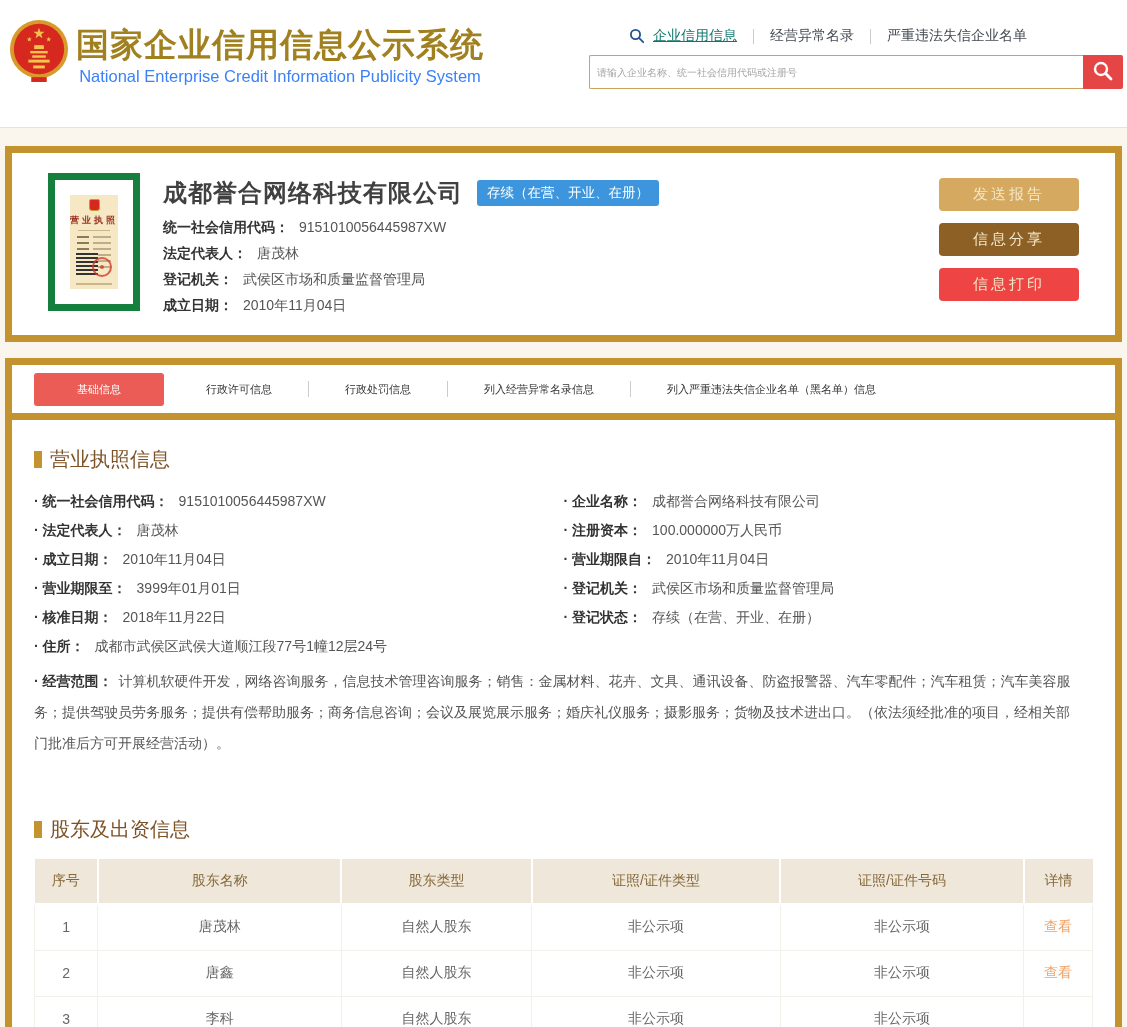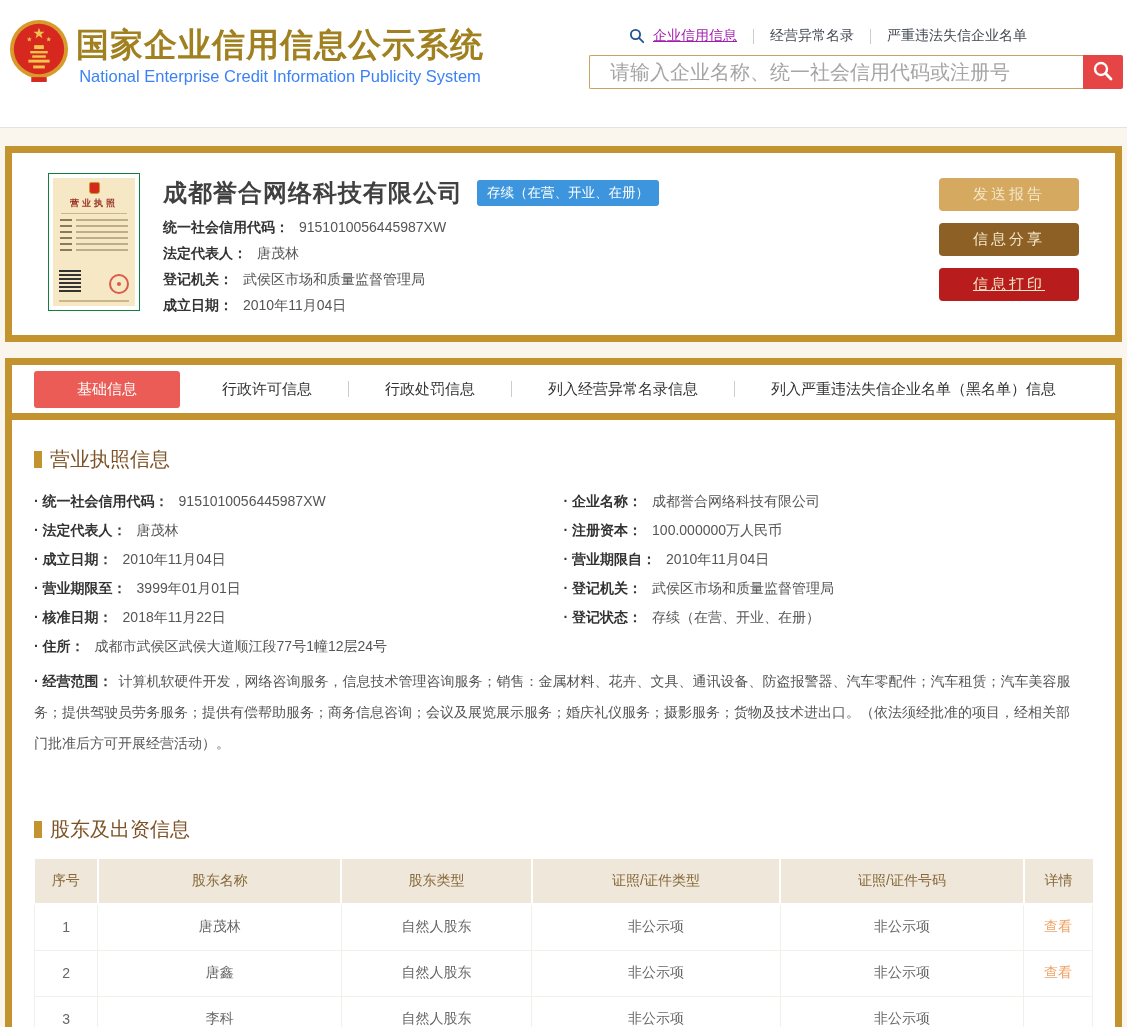--- a/index.html
+++ b/index.html
@@ -10,33 +10,33 @@
   .site-header { height:115px; background:#fff; display:flex; justify-content:space-between; padding:0 2px 0 8px; }
   .brand { display:flex; align-items:flex-start; padding-top:5px; }
   .brand-titles { margin-left:6px; padding-top:9px; }
   .title-zh { font-size:33px; font-weight:bold; color:#a0801f; letter-spacing:1px; line-height:38px; }
   .title-en { font-size:16.5px; color:#3b82f6; margin-top:3px;text-align:center; }
 
   .search-area { width:536px; padding-top:13px; }
   .nav-row { display:flex; align-items:center; font-size:14px; padding-left:40px; height:22px; }
   .nav-row .mag { margin-right:8px; display:inline-flex; }
   .nav-link { color:#454b54; text-decoration:none; cursor:pointer; }
-  .nav-link.active { color:#a21caf; text-decoration:underline; }
+  .nav-link.active { color:#0f766e; text-decoration:underline; }
   .nav-sep { width:1px; height:15px; background:#ccc; margin:0 16px; }
   .search-row { margin-top:8px; display:flex; width:534px; }
-  .search-input { flex:1; height:34px; border:1px solid #c9a35f; border-right:none; padding:0 20px; font-size:20px; color:#555; border-radius:2px 0 0 2px; outline:none; background:#fff; }
+  .search-input { flex:1; height:34px; border:1px solid #c9a35f; border-right:none; padding:0 7px; font-size:10px; color:#555; border-radius:2px 0 0 2px; outline:none; background:#fff; }
   .search-input::placeholder { color:#a5a5a5; }
   .search-btn { width:40px; height:34px; background:#e64545; border:none; border-radius:0 2px 2px 0; display:flex; align-items:center; justify-content:center; cursor:pointer; }
 
   
   .content-bg { background:#faf6ee; border-top:1px solid #e3e3e3; padding:18px 5px 0; min-height:912px; }
 
   
   .company-card { border:7px solid #c2932f; background:#fff; display:flex; padding:20px 36px 22px 36px; }
-  .license-thumb { width:92px; height:138px; background:#fff; border:1px solid #15803d; padding:4px; flex:none; }
+  .license-thumb { width:92px; height:138px; background:#fff; border:7px solid #15803d; padding:15px; flex:none; }
   .thumb-inner { background:#f6e8c4; height:100%; position:relative; padding-top:4px; }
   .thumb-emblem { width:11px; height:12px; background:#d6281e; border:1px solid #c99a2a; border-radius:2px 2px 3px 3px; margin:0 auto; }
   .thumb-title { text-align:center; font-size:9px; font-weight:bold; color:#9a3324; letter-spacing:3px; margin-top:3px; white-space:nowrap; }
   .thumb-subline { height:1px; background:#c9b689; margin:3px 8px 5px; }
   .thumb-row { display:flex; align-items:center; margin:0 7px 4px; }
   .thumb-row .tl { width:12px; height:2px; background:#8a7a55; flex:none; }
   .thumb-row .tv { height:2px; background:#bdae89; flex:1; margin-left:4px; }
   .thumb-qr { position:absolute; left:6px; bottom:14px; width:22px; height:22px;
       background:repeating-linear-gradient(0deg,#333 0 2px,#f6e8c4 2px 4px),repeating-linear-gradient(90deg,#333 0 2px,rgba(246,232,196,.55) 2px 4px); }
   .thumb-stamp { position:absolute; right:6px; bottom:12px; width:20px; height:20px; border:2px solid #d2392b; border-radius:50%; opacity:.8; }
@@ -48,26 +48,26 @@
   .company-name { font-size:24px; font-weight:bold; color:#404040; letter-spacing:1px; }
   .status-badge { margin-left:14px; background:#3d96dd; color:#fff; font-size:13.5px; padding:4px 10px; border-radius:3px; white-space:nowrap; }
   .cfield { margin-top:10px; font-size:14px; line-height:16px; }
   .cfield .lbl { font-weight:bold; color:#333; margin-right:10px; }
   .cfield .val { color:#555; }
 
   .actions { width:140px; flex:none; display:flex; flex-direction:column; padding-top:5px; }
   .action-btn { height:33px; border:none; border-radius:4px; color:#f3e7c8; font-size:15px; letter-spacing:3px; cursor:pointer; margin-bottom:12px; }
   .btn-send  { background:#d5a95f; }
   .btn-share { background:#8d6026; }
-  .btn-print { background:#b91c1c;text-decoration:underline; }
+  .btn-print { background:#ef4444; }
 
   
   .detail-card { margin-top:16px; border:7px solid #c2932f; border-bottom:none; background:#fff; }
   .tabs { height:48px; display:flex; align-items:center; padding-left:22px; background:#fff; }
-  .tab { font-size:15px; color:#333; padding:0 36px; cursor:pointer; white-space:nowrap; }
+  .tab { font-size:11px; color:#333; padding:0 36px; cursor:pointer; white-space:nowrap; }
   .tab.active { background:#ea5c55; color:#fff; padding:9px 43px; border-radius:3px; margin-right:6px; }
   .tab-sep { width:1px; height:16px; background:#ccc; flex:none; }
   .gold-line { height:7px; background:#c2932f; }
 
   .detail-body { padding:0 22px 20px; }
   .sec-title { margin-top:26px; display:flex; align-items:center; font-size:20px; color:#7d5226; }
   .sec-title .bar { width:8px; height:17px; background:#c2932f; margin-right:8px; flex:none; }
   .sec-title.second { margin-top:50px; }
 
   .kv { display:flex; flex-wrap:wrap; margin-top:14px; }

